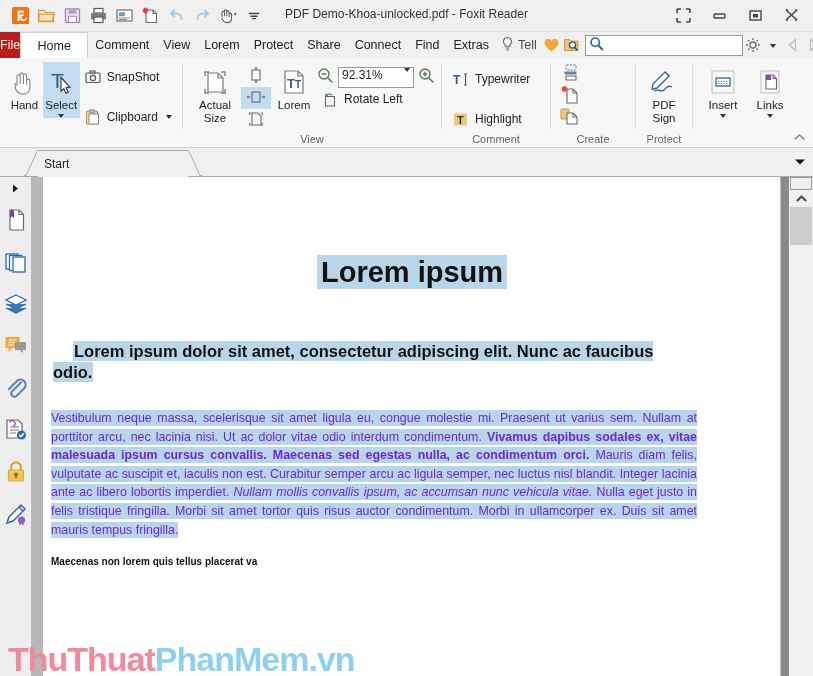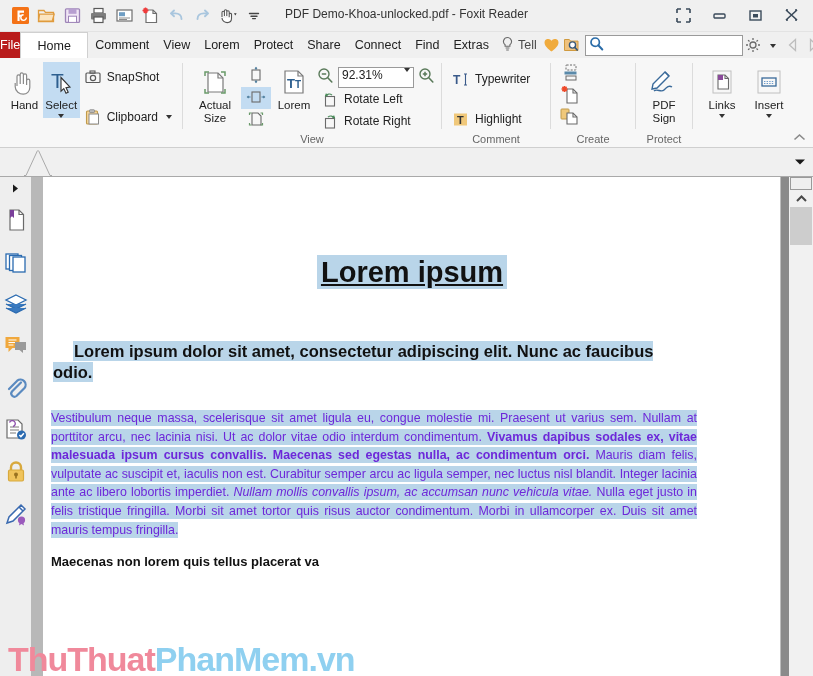--- a/index.html
+++ b/index.html
@@ -118,37 +118,37 @@
   .vscroll .sb-up{position:absolute;left:9px;top:14px;width:22px;height:15px;display:flex;align-items:center;justify-content:center;}
   .vscroll .sb-thumb{position:absolute;left:9px;top:30px;width:22px;height:38px;background:#cdcdcd;}
   .vscroll .sb-edge{position:absolute;left:0;top:0;width:8px;bottom:0;background:#8a8a8a;}
 
   
   .hl{background:#b9d5e9;}
   .doc-h1{
     text-align:center;font-size:29px;font-weight:bold;color:#111;
     margin:0;padding-top:79px;letter-spacing:0px;
   }
-  .doc-h1 span{padding:1px 4px;text-decoration:underline;}
+  .doc-h1 span{padding:1px 4px;}
   .doc-h2{
     font-size:16.5px;font-weight:bold;color:#111;line-height:21px;
     margin:0;padding:52px 92px 0 10px;text-indent:20px;
   }
   .doc-h2 span{padding:1px 1px;}
   .doc-p{
     font-size:12.4px;color:#6d28d9;line-height:18.6px;text-align:justify;
     margin:0;padding:26px 84px 0 8px;
   }
   .doc-p .seg{padding:1px 0;}
   .doc-p2{
     font-size:12.4px;color:#111;line-height:18.6px;text-align:justify;
     margin:0;padding:16px 86px 0 8px;
   }
   .doc-p3{
-    font-size:13px;color:#111;line-height:18.6px;font-weight:bold;
+    font-size:10px;color:#111;line-height:18.6px;font-weight:bold;
     margin:0;padding:14px 86px 0 8px;
   }
   .it{font-style:italic;}
   .bd{font-weight:bold;}
 
   
   .watermark{
     position:absolute;left:8px;bottom:0px;font-size:34px;font-weight:bold;
     letter-spacing:-1px;line-height:40px;z-index:60;pointer-events:none;
     font-family:"Liberation Sans",sans-serif;
@@ -450,30 +450,20 @@
           <div class="smallbtn">
             <div class="sic">
               <svg width="16" height="15" viewBox="0 0 16 15">
                   <rect x="3.5" y="4.5" width="9" height="9.5" fill="none" stroke="#6a6a6a" stroke-width="1.1"></rect>
                   <path d="M10 3.2a4 4 0 0 0-6.4 1" fill="none" stroke="#4a8a5a" stroke-width="1.2"></path>
                   <path d="M4 1l-1.2 3.2L6 4" fill="#4a8a5a"></path>
                 </svg>
             </div>
             <span>Rotate Left</span>
           </div>
-          <div class="smallbtn">
-            <div class="sic">
-              <svg width="16" height="15" viewBox="0 0 16 15">
-                  <rect x="3.5" y="4.5" width="9" height="9.5" fill="none" stroke="#6a6a6a" stroke-width="1.1"></rect>
-                  <path d="M6 3.2a4 4 0 0 1 6.4 1" fill="none" stroke="#4a8a5a" stroke-width="1.2"></path>
-                  <path d="M12 1l1.2 3.2L10 4" fill="#4a8a5a"></path>
-                </svg>
-            </div>
-            <span>Rotate Right</span>
-          </div>
         </div>
       </div>
       <div class="rlabel">View</div>
     </div>
 
     <div class="rsep"></div>
 
     <div class="rgroup" style="width:108px;">
       <div class="rbody">
         <div class="smallcol" style="padding-top:6px;">
@@ -552,59 +542,62 @@
           <div class="lb">PDF Sign</div>
         </div>
       </div>
       <div class="rlabel">Protect</div>
     </div>
 
     <div class="rsep"></div>
 
     <div class="rgroup" style="width:108px;">
       <div class="rbody">
+        <div class="bigbtn" style="width:48px;">
+          <div class="ic">
+            <svg width="32" height="32" viewBox="0 0 32 32">
+                <rect x="5" y="5" width="22" height="22" fill="none" stroke="#c0c0c0" stroke-width="1"></rect>
+                <rect x="9" y="12" width="14" height="8" fill="none" stroke="#3a6a9a" stroke-width="1.3"></rect>
+                <path d="M11 15.5h10M11 17.5h10" stroke="#6a9acc" stroke-width="1" stroke-dasharray="1.4 1.2"></path>
+              </svg>
+          </div>
+          <div class="lb">Insert</div>
+          <div class="caret-d"></div>
+        </div>
         <div class="bigbtn" style="width:46px;">
           <div class="ic">
             <svg width="30" height="32" viewBox="0 0 30 32">
                 <rect x="6" y="5" width="18" height="22" fill="none" stroke="#c0c0c0" stroke-width="1"></rect>
                 <path d="M11 9h7l3.5 3.5V23H11z" fill="#fff" stroke="#6a6a6a" stroke-width="1.1"></path>
                 <path d="M18 9v3.5h3.5" fill="none" stroke="#6a6a6a" stroke-width="1.1"></path>
                 <rect x="11" y="9" width="5" height="5" fill="#8a4a9a"></rect>
               </svg>
           </div>
           <div class="lb">Links</div>
           <div class="caret-d"></div>
         </div>
-        <div class="bigbtn" style="width:48px;">
-          <div class="ic">
-            <svg width="32" height="32" viewBox="0 0 32 32">
-                <rect x="5" y="5" width="22" height="22" fill="none" stroke="#c0c0c0" stroke-width="1"></rect>
-                <rect x="9" y="12" width="14" height="8" fill="none" stroke="#3a6a9a" stroke-width="1.3"></rect>
-                <path d="M11 15.5h10M11 17.5h10" stroke="#6a9acc" stroke-width="1" stroke-dasharray="1.4 1.2"></path>
-              </svg>
-          </div>
-          <div class="lb">Insert</div>
-          <div class="caret-d"></div>
-        </div>
       </div>
       <div class="rlabel"></div>
     </div>
 
     <div class="ribbon-collapse">
       <svg width="13" height="9" viewBox="0 0 13 9">
           <path d="M1.5 6.5L6.5 2l5 4.5" fill="none" stroke="#8a8a8a" stroke-width="1.6"></path>
         </svg>
     </div>
   </div>
 
   <div class="tabstrip">
     <div class="dtab tab-start">
       <svg class="skew-l" viewBox="0 0 14 26" preserveAspectRatio="none">
           <path d="M13.5 0.5 L2 25.5 L0 25.5" fill="#f0f0f0" stroke="#a9a9a9" stroke-width="1"></path>
         </svg>
+      <div class="body" style="flex:1;background:#f0f0f0;border-top:1px solid #a9a9a9;">
+        <span>Start</span>
+      </div>
       <svg class="skew-r" viewBox="0 0 14 26" preserveAspectRatio="none">
           <path d="M0.5 0.5 L12 25.5 L14 25.5" fill="#f0f0f0" stroke="#a9a9a9" stroke-width="1"></path>
         </svg>
     </div>
     <div class="tabdrop">
       <svg width="12" height="8" viewBox="0 0 12 8">
           <path d="M1 1.5L6 6.5 11 1.5z" fill="#1a1a1a"></path>
         </svg>
     </div>
   </div>

